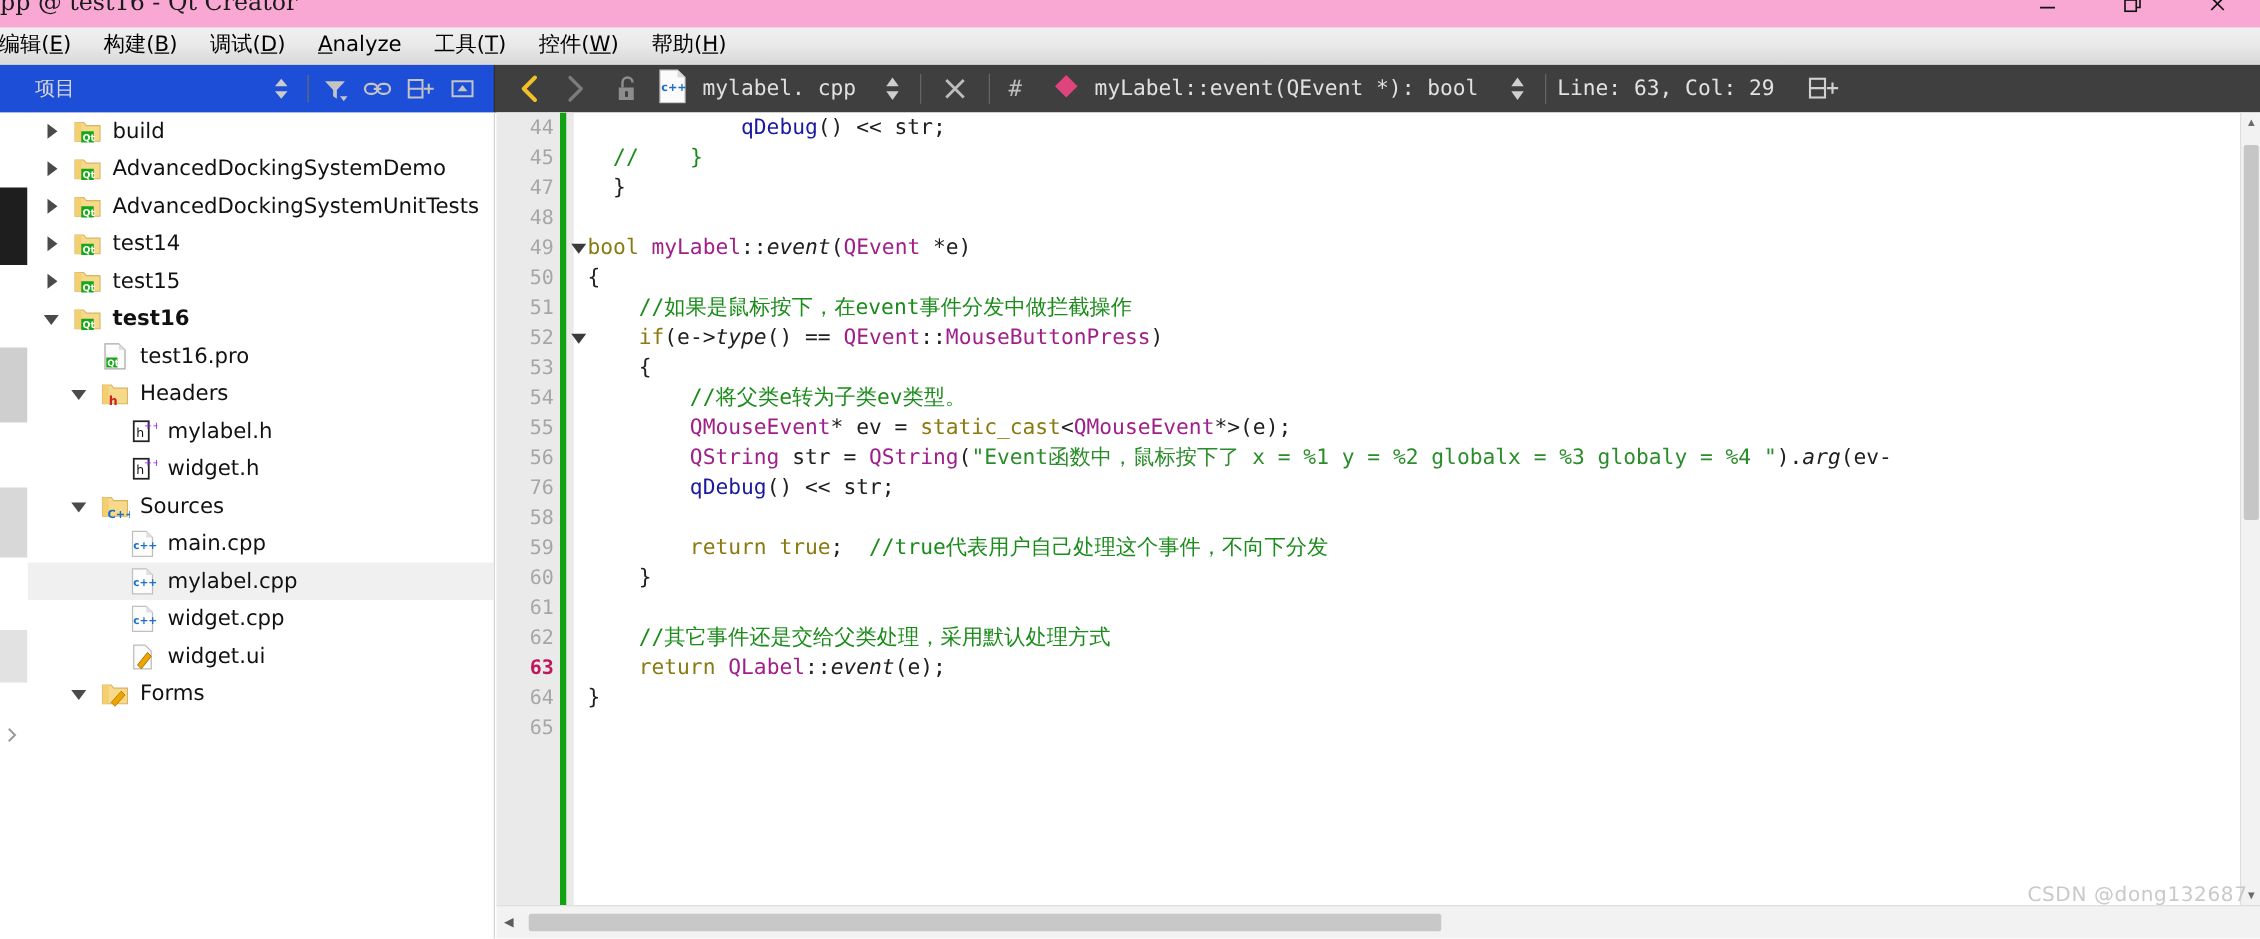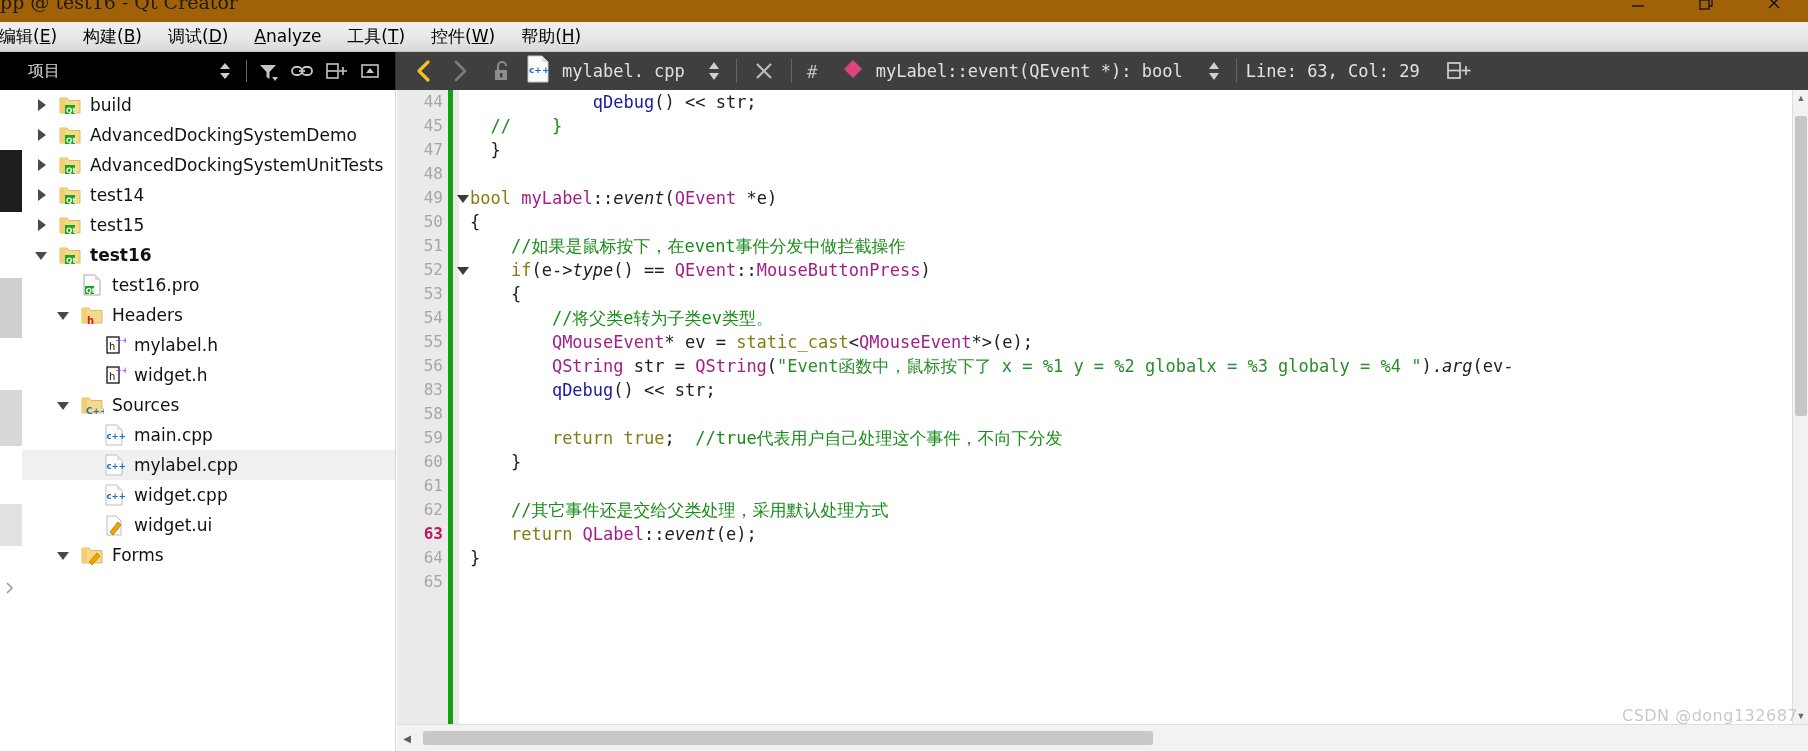--- a/index.html
+++ b/index.html
@@ -7,21 +7,21 @@
     width: 1808px; height: 751px;
     overflow: hidden;
     background: #ffffff;
     font-family: "Liberation Sans", sans-serif;
   }
   #app { position: relative; width: 1808px; height: 751px; }
 
   
   .titlebar {
     position: absolute; left: 0; top: 0; width: 1808px; height: 38px;
-    background: #a16207;
+    background: #f9a8d4;
     overflow: hidden;
   }
   .titlebar .title-text {
     position: absolute; left: 0px; top: -9px;
     font-size: 19px; color: #1b1b1b;
     white-space: nowrap;
     font-family: "DejaVu Serif", serif;
   }
   .winbtns { position: absolute; right: 0; top: -14px; display: flex; }
   .winbtn {
@@ -49,21 +49,21 @@
 
   
   .toolbar {
     position: absolute; left: 0; top: 52px; width: 1808px; height: 38px;
     background: #3f3f3f;
     display: flex; align-items: center;
   }
   .tb-left {
     width: 396px; height: 38px; display: flex; align-items: center;
     border-right: 1px solid #2d2d2d;
-    background: #000000;
+    background: #1d4ed8;
   }
   .tb-label {
     color: #d6d6d6; font-size: 16px; margin-left: 28px;
     font-family: "DejaVu Sans", sans-serif;
   }
   .tb-icons { margin-left: auto; display: flex; align-items: center; gap: 0px; }
   .tb-btn {
     width: 34px; height: 34px; display: flex; align-items: center; justify-content: center;
     color: #b9b9b9;
   }
@@ -609,21 +609,21 @@
           </div>
           <div class="lrow">
             <span class="lnum">55</span>
             <span class="ltext"><span class="tk-pln">        </span><span class="tk-typ">QMouseEvent</span><span class="tk-pln">* ev = </span><span class="tk-kw">static_cast</span><span class="tk-pln">&lt;</span><span class="tk-typ">QMouseEvent</span><span class="tk-pln">*&gt;(e);</span></span>
           </div>
           <div class="lrow">
             <span class="lnum">56</span>
             <span class="ltext"><span class="tk-pln">        </span><span class="tk-typ">QString</span><span class="tk-pln"> str = </span><span class="tk-typ">QString</span><span class="tk-pln">(</span><span class="tk-str">"Event函数中，鼠标按下了 x = %1 y = %2 globalx = %3 globaly = %4 "</span><span class="tk-pln">).</span><span class="tk-fni">arg</span><span class="tk-pln">(ev-</span></span>
           </div>
           <div class="lrow">
-            <span class="lnum">83</span>
+            <span class="lnum">76</span>
             <span class="ltext"><span class="tk-pln">        </span><span class="tk-fn">qDebug</span><span class="tk-pln">() &lt;&lt; str;</span></span>
           </div>
           <div class="lrow">
             <span class="lnum">58</span>
             <span class="ltext"><span class="tk-pln"></span></span>
           </div>
           <div class="lrow">
             <span class="lnum">59</span>
             <span class="ltext"><span class="tk-pln">        </span><span class="tk-kw">return true</span><span class="tk-pln">;  </span><span class="tk-cmt">//true代表用户自己处理这个事件，不向下分发</span></span>
           </div>

